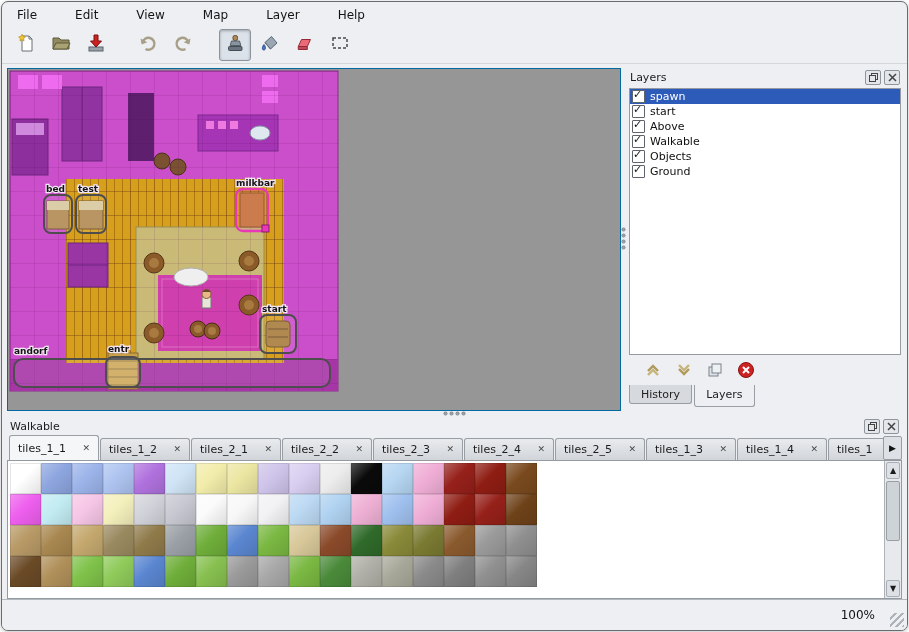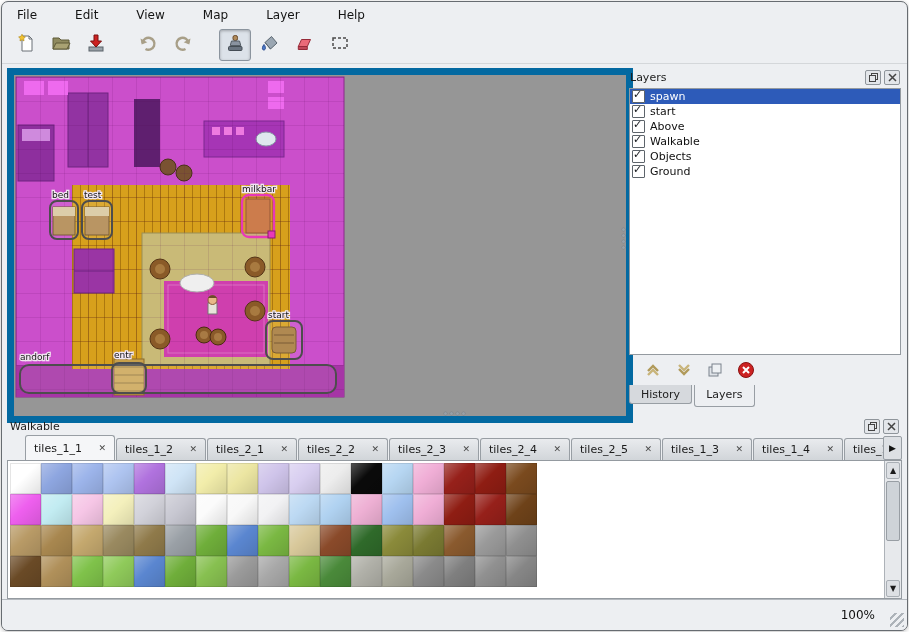--- a/index.html
+++ b/index.html
@@ -15,21 +15,21 @@
   
   .toolbar{position:absolute;left:0;top:25px;right:0;height:36px;display:flex;align-items:center;
     padding-left:8px;gap:3px;border-bottom:1px solid #d4d7da;}
   .tb-btn{width:30px;height:30px;display:flex;align-items:center;justify-content:center;
     border:1px solid transparent;border-radius:3px;}
   .tb-btn.active{background:#dce2e9;border-color:#8b949e;box-shadow:inset 0 1px 3px rgba(0,0,0,.28);}
   .tb-sep{width:14px;height:1px;}
 
   
   .map-view{position:absolute;left:5px;top:66px;width:612px;height:341px;background:#969696;
-    border:7px solid #0369a1;overflow:hidden;}
+    border:1px solid #0369a1;overflow:hidden;font-weight:bold;}
   .vsplit{position:absolute;left:618px;top:66px;width:6px;height:341px;display:flex;
     align-items:center;justify-content:center;}
   .hsplit{position:absolute;left:5px;top:408px;right:5px;height:7px;display:flex;
     align-items:center;justify-content:center;}
   .dots-v{display:flex;flex-direction:column;gap:3px;}
   .dots-h{display:flex;flex-direction:row;gap:3px;}
   .dot{width:3px;height:3px;border-radius:50%;background:#9aa0a6;box-shadow:0 0 0 .5px #7e848a;}
 
   
   .layers-dock{position:absolute;left:625px;top:66px;width:276px;height:341px;display:flex;
@@ -64,21 +64,21 @@
 
   
   .tilesets-dock{position:absolute;left:5px;top:415px;width:895px;height:182px;display:flex;
     flex-direction:column;}
   .ts-tabbar{height:25px;display:flex;align-items:flex-end;padding-left:2px;position:relative;
     overflow:hidden;}
   .ts-tab{display:flex;align-items:center;justify-content:space-between;gap:6px;padding:2px 8px;
     font-size:11px;border:1px solid #989ea4;border-bottom:none;border-radius:3px 3px 0 0;
     background:linear-gradient(#e9ebee,#d1d5d9);margin-right:1px;height:17px;min-width:72px;
     white-space:nowrap;color:#1a1a1a;flex:0 0 auto;}
-  .ts-tab.active{background:#f5f6f8;height:20px;position:relative;z-index:2;margin-left:16px;}
+  .ts-tab.active{background:#f5f6f8;height:20px;position:relative;z-index:2;}
   .tab-close{font-size:9px;color:#4a4a4a;line-height:1;}
   .ts-scroll-btn{position:absolute;right:0;bottom:0;width:17px;height:22px;border:1px solid #989ea4;
     background:#dde0e4;display:flex;align-items:center;justify-content:center;font-size:9px;
     color:#111;border-radius:2px;z-index:3;}
   .ts-content{flex:1;background:#ffffff;border:1px solid #949aa0;position:relative;overflow:hidden;}
   .tileset-grid{position:absolute;left:2px;top:2px;display:grid;
     grid-template-columns:repeat(17,31px);grid-auto-rows:31px;}
   .tile{box-shadow:inset 0 0 0 1px rgba(0,0,0,.10);
     background-image:linear-gradient(135deg,rgba(255,255,255,.30),rgba(255,255,255,0) 45%,rgba(0,0,0,.12));}
   .ts-vscroll{position:absolute;right:0;top:0;bottom:0;width:16px;background:#e7e9ec;

